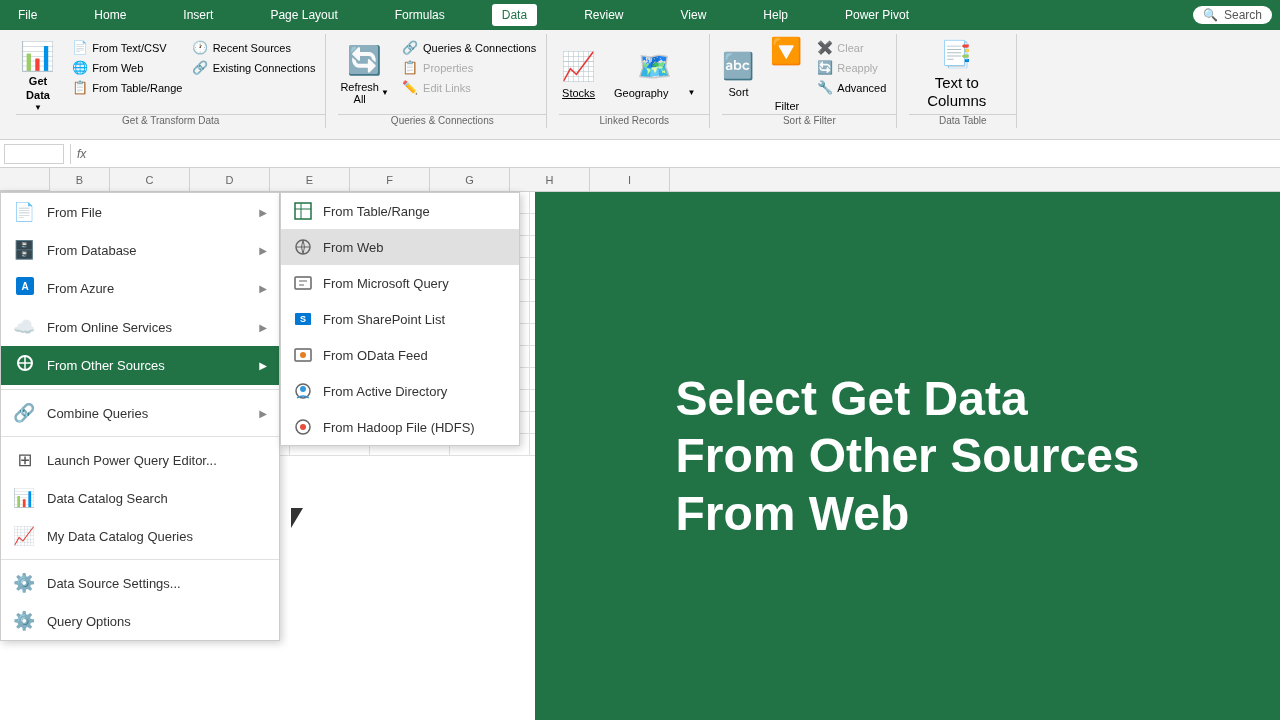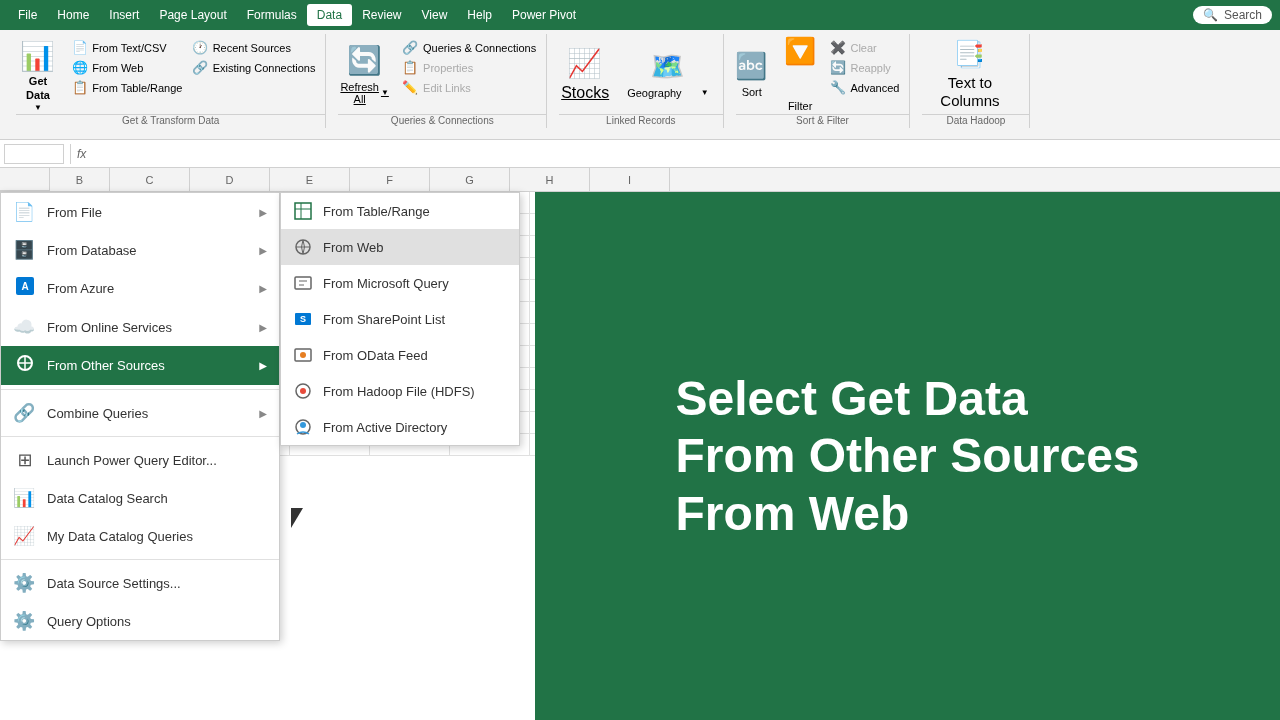--- a/index.html
+++ b/index.html
@@ -5,20 +5,21 @@
     * { margin: 0; padding: 0; box-sizing: border-box; }
     body { font-family: 'Segoe UI', Arial, sans-serif; font-size: 12px; background: #fff; width: 1280px; height: 720px; overflow: hidden; }
 
     
     .menu-bar {
       display: flex;
       align-items: center;
       background: #217346;
       height: 30px;
       padding: 0 8px;
+      gap: 37px;
     }
     .menu-item {
       color: #fff;
       padding: 4px 10px;
       cursor: pointer;
       font-size: 12px;
       border-radius: 3px;
     }
     .menu-item.active { background: #fff; color: #217346; }
 
@@ -424,21 +425,21 @@
           </div>
         </div>
       </div>
       <div class="ribbon-group-label">Get &amp; Transform Data</div>
     </div>
 
     <div class="ribbon-group" style="min-width:180px;">
       <div class="ribbon-buttons">
         <div class="ribbon-btn-large">
           <span style="font-size:28px;">🔄</span>
-          <div style="display:flex; align-items:center; gap:2px;text-decoration:underline;">
+          <div style="display:flex; align-items:center; gap:2px;">
             <span style="font-size:11px;">Refresh<br>All</span>
             <span style="font-size:8px;">▼</span>
           </div>
         </div>
         <div class="ribbon-small-stack">
           <div class="ribbon-btn-small">
             <span style="font-size:13px;">🔗</span>
             <span>Queries &amp; Connections</span>
           </div>
           <div class="ribbon-btn-small" style="color:#aaa;">
@@ -451,21 +452,21 @@
           </div>
         </div>
       </div>
       <div class="ribbon-group-label">Queries &amp; Connections</div>
     </div>
 
     <div class="ribbon-group" style="min-width:140px;">
       <div class="ribbon-buttons linked-section">
         <div class="ribbon-btn-large">
           <span style="font-size:28px;">📈</span>
-          <span style="font-size:16px;text-decoration:underline;">Stocks</span>
+          <span style="font-size:11px;text-decoration:underline;">Stocks</span>
         </div>
         <div class="ribbon-btn-large">
           <span style="font-size:28px;">🗺️</span>
           <div style="display:flex; align-items:center; gap:19px;">
             <span style="font-size:11px;">Geography</span>
             <span style="font-size:8px;">▼</span>
           </div>
         </div>
       </div>
       <div class="ribbon-group-label">Linked Records</div>
@@ -499,21 +500,21 @@
       <div class="ribbon-group-label">Sort &amp; Filter</div>
     </div>
 
     <div class="ribbon-group" style="min-width:120px;">
       <div class="ribbon-buttons">
         <div class="ribbon-btn-large">
           <span style="font-size:26px;">📑</span>
           <span style="font-size:15px; text-align:center; line-height:1.2;">Text to<br>Columns</span>
         </div>
       </div>
-      <div class="ribbon-group-label">Data Hadoop</div>
+      <div class="ribbon-group-label">Data Table</div>
     </div>
   </div>
 </div>
 
 <div class="formula-bar">
   <input class="cell-ref" value="" style="">
   <div class="formula-divider"></div>
   <span class="fx-label">fx</span>
 </div>
 
@@ -782,34 +783,34 @@
             <rect x="1" y="3" width="16" height="12" fill="none" stroke="#666" stroke-width="1.5" rx="1"></rect>
             <circle cx="9" cy="9" r="3" fill="#e67e22"></circle>
           </svg>
       </div>
       <span>From OData Feed</span>
     </div>
     <div class="sub-menu-item">
       <div class="sub-icon">
         <svg width="18" height="18" viewBox="0 0 18 18">
             <circle cx="9" cy="9" r="7" fill="none" stroke="#666" stroke-width="1.5"></circle>
-            <circle cx="9" cy="9" r="3" fill="#e74c3c"></circle>
+            <circle cx="9" cy="7" r="3" fill="#3498db"></circle>
+            <path d="M3,16 Q9,12 15,16" fill="none" stroke="#3498db" stroke-width="1.5"></path>
           </svg>
       </div>
-      <span>From Hadoop File (HDFS)</span>
+      <span>From Active Directory</span>
     </div>
     <div class="sub-menu-item">
       <div class="sub-icon">
         <svg width="18" height="18" viewBox="0 0 18 18">
             <circle cx="9" cy="9" r="7" fill="none" stroke="#666" stroke-width="1.5"></circle>
-            <circle cx="9" cy="7" r="3" fill="#3498db"></circle>
-            <path d="M3,16 Q9,12 15,16" fill="none" stroke="#3498db" stroke-width="1.5"></path>
+            <circle cx="9" cy="9" r="3" fill="#e74c3c"></circle>
           </svg>
       </div>
-      <span>From Active Directory</span>
+      <span>From Hadoop File (HDFS)</span>
     </div>
   </div>
 
   <div class="green-overlay">
     <div class="overlay-text">
       <div>Select Get Data</div>
       <div>From Other Sources</div>
       <div>From Web</div>
     </div>
   </div>

